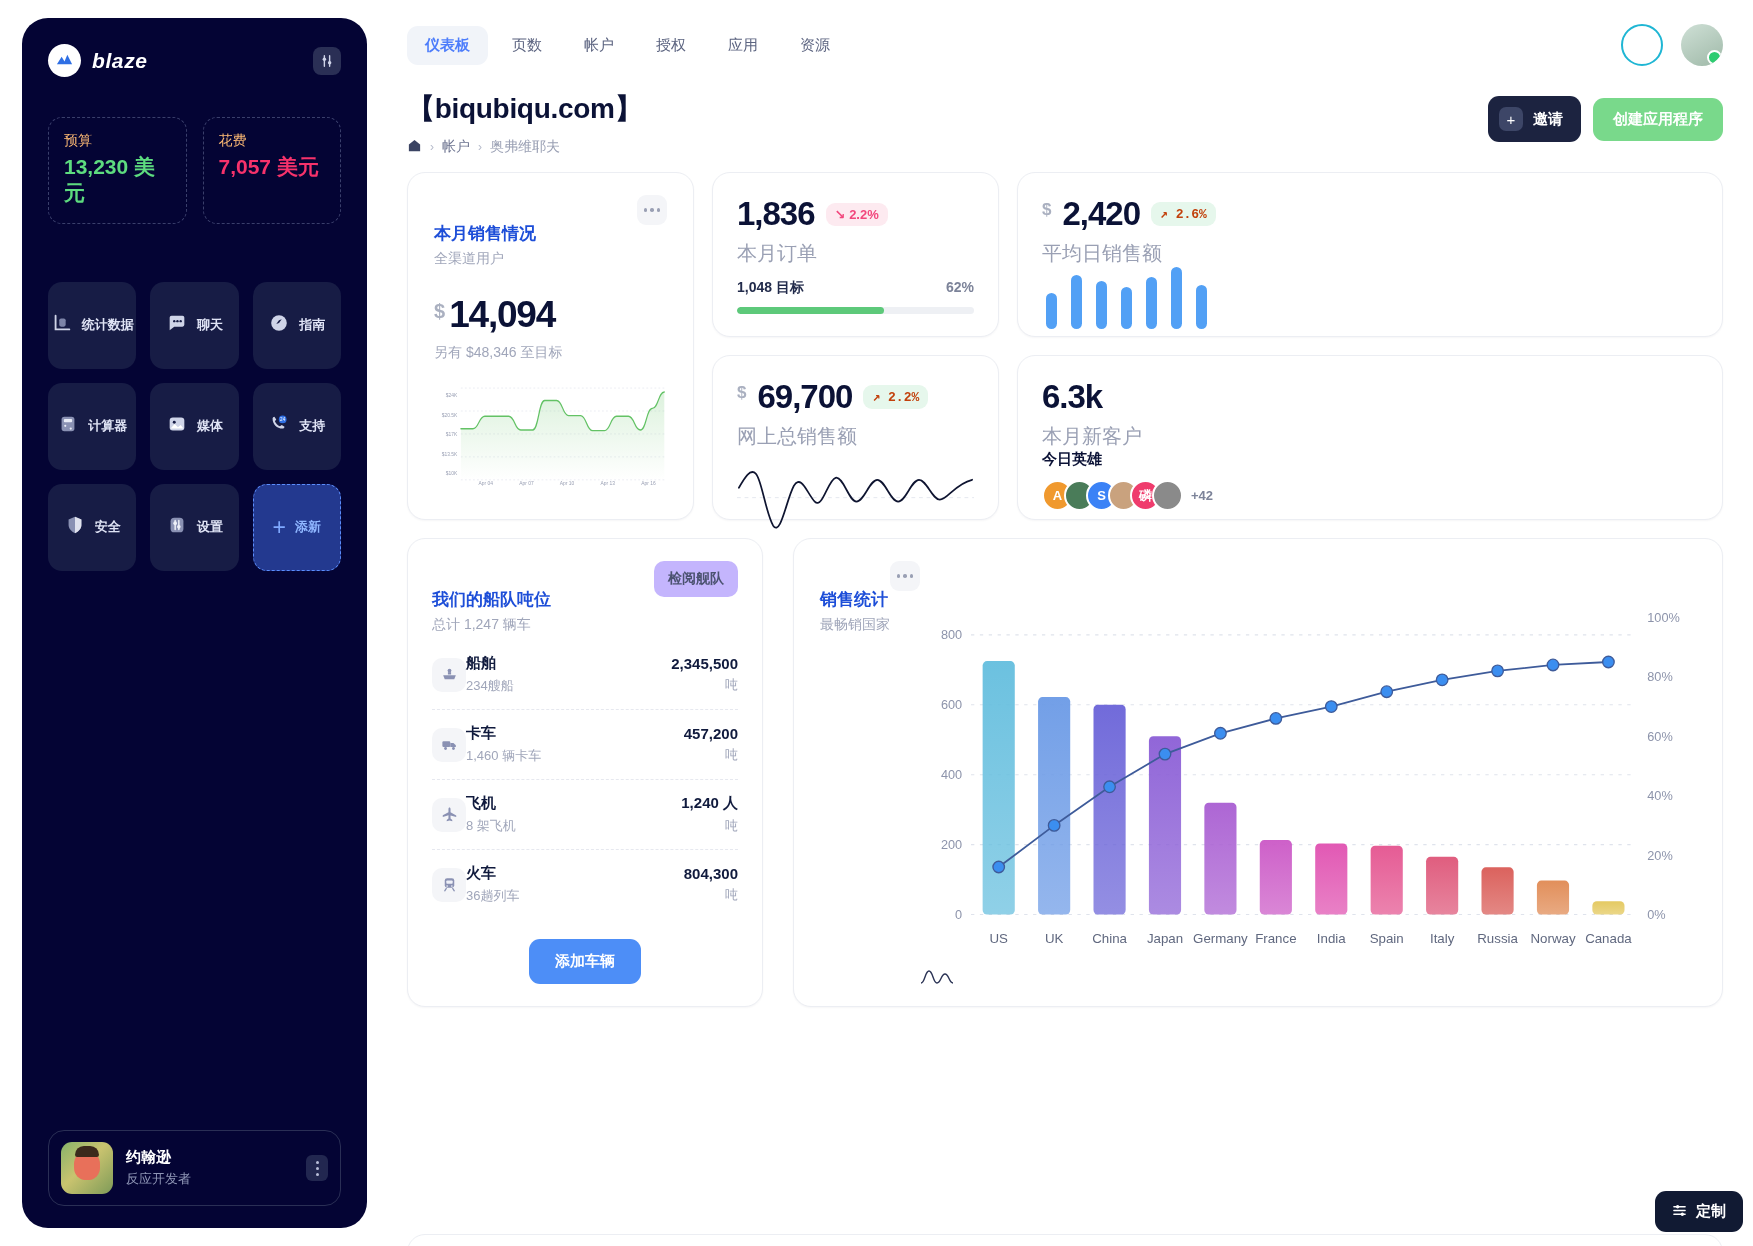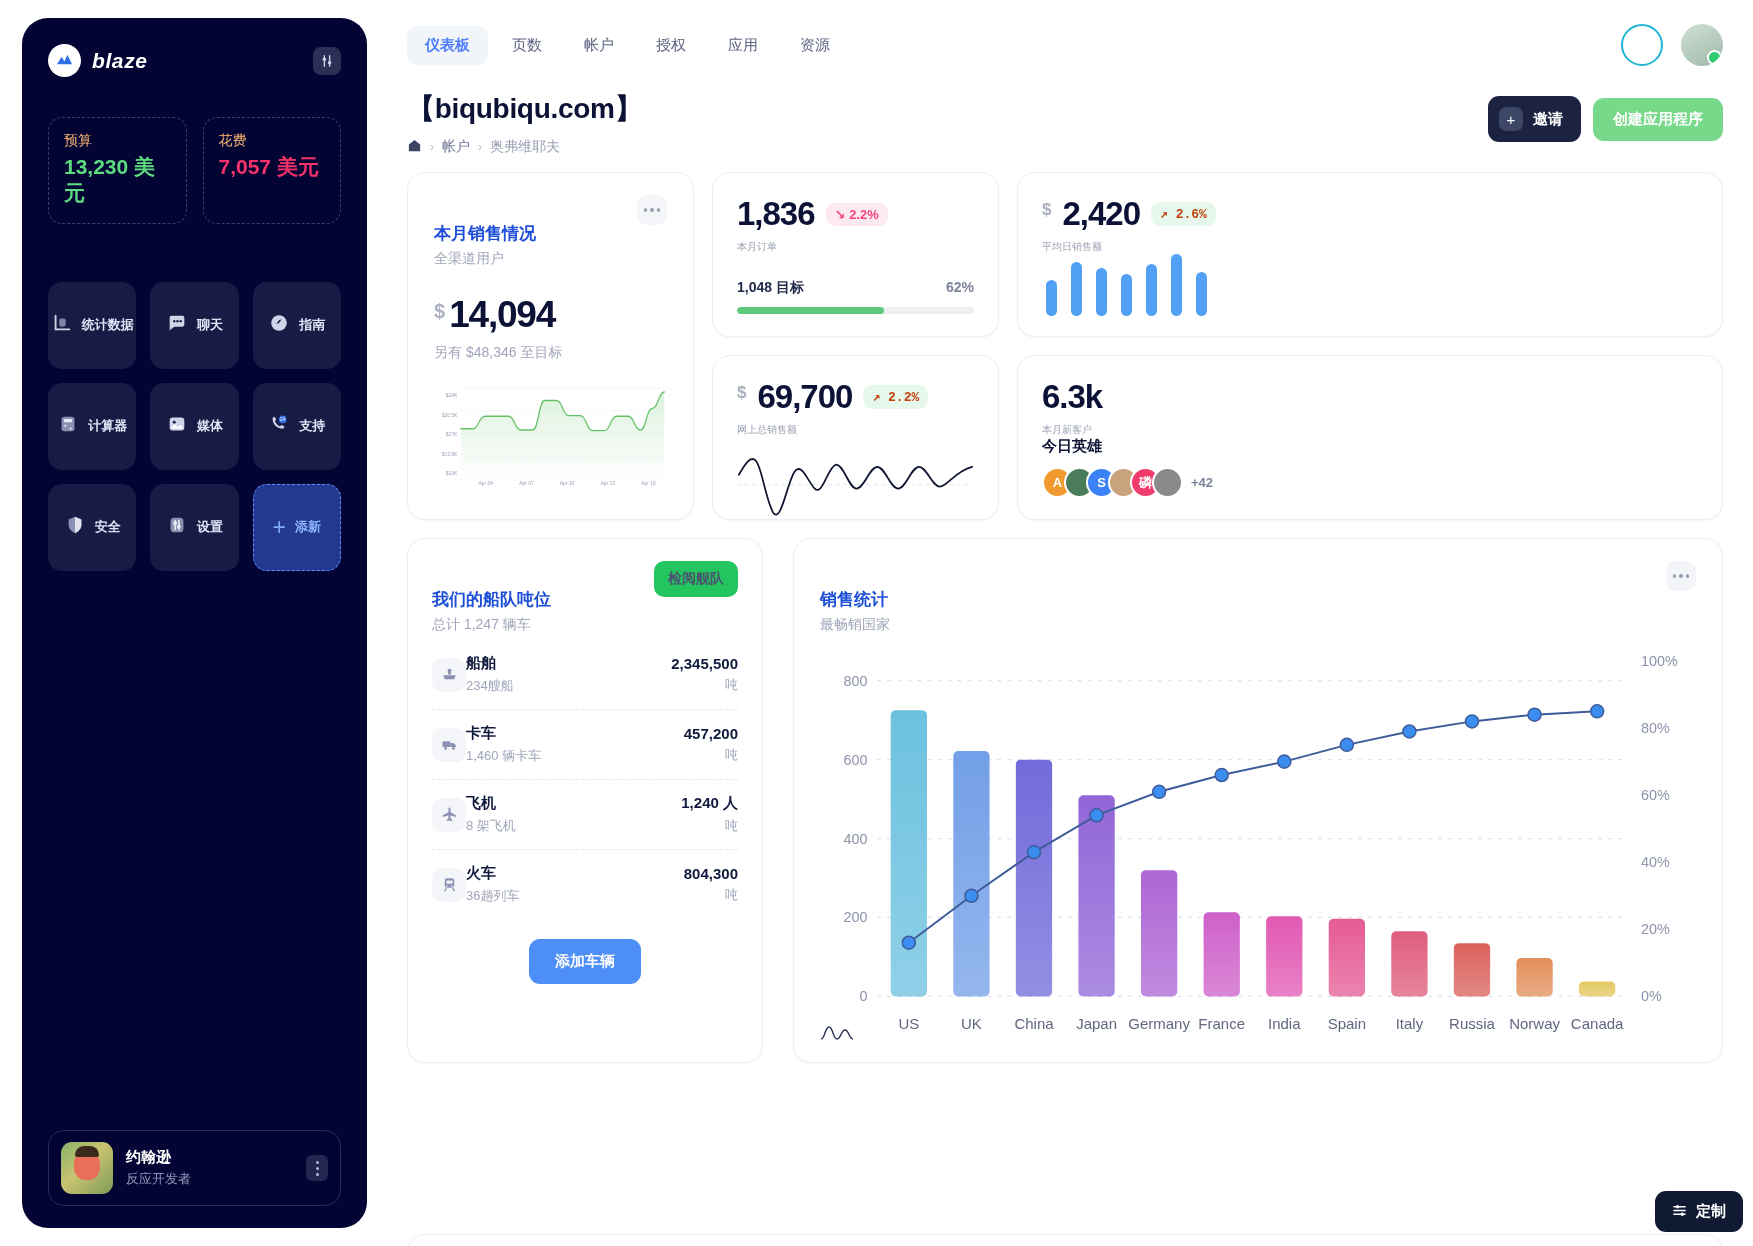--- a/index.html
+++ b/index.html
@@ -147,21 +147,21 @@
     grid-template-rows: 165px 165px;
     gap: 18px;
   }
   .kpi { padding: 22px 24px; display: flex; flex-direction: column; position: relative; }
   .kpi-num-row { display: flex; align-items: center; gap: 11px; }
   .kpi-num { font-size: 33px; font-weight: bold; color: #0b1236; letter-spacing: -1px; }
   .kpi-cur { font-size: 17px; font-weight: bold; color: #aab0c0; align-self: flex-start; margin-top: 5px; }
   .pill { font-size: 13px; font-weight: bold; padding: 4px 9px; border-radius: 9px; white-space: nowrap; }
   .pill-down { background: #fdeaf0; color: #f2477d; }
   .pill-up   { background: #e6f7ec; color: #c2410c; font-family: Liberation Mono, monospace; }
-  .kpi-sub { color: #9aa0b4; font-size: 10px; margin-top: 7px; }
+  .kpi-sub { color: #9aa0b4; font-size: 20px; margin-top: 7px; }
 
   .goal-row { margin-top: auto; display: flex; justify-content: space-between; font-size: 14px; }
   .goal-left { color: #222b4b; font-weight: bold; }
   .goal-right { color: #7c8399; font-weight: bold; }
   .bar-track { height: 7px; border-radius: 4px; background: #eef0f4; margin-top: 10px; overflow: hidden; }
   .bar-fill { height: 100%; border-radius: 4px; background: #5dc97a; }
 
   .mini-bars { margin-top: auto; display: flex; align-items: flex-end; gap: 14px; height: 62px; padding-left: 4px; }
   .mini-bars span { width: 11px; border-radius: 6px; background: #52a0f5; display: block; }
 
@@ -196,21 +196,21 @@
   
   .grid-bottom {
     margin-top: 18px;
     display: grid;
     grid-template-columns: 356px 1fr;
     gap: 30px;
     height: 420px;
   }
   .fleet { padding: 22px 24px 22px 24px; display: flex; flex-direction: column; }
   .btn-ghost {
-    margin-left: auto; background: #22c55e; color: #4b5270; border-radius: 10px;
+    margin-left: auto; background: #c4b5fd; color: #4b5270; border-radius: 10px;
     padding: 9px 14px; font-size: 14px; font-weight: bold; white-space: nowrap;
   }
   .fleet-list { margin-top: 6px; }
   .fleet-row {
     display: flex; align-items: center; padding: 14px 0;
     border-bottom: 1px dashed #e6e8ef;
   }
   .fleet-row:last-child { border-bottom: none; }
   .fleet-ic {
     width: 34px; height: 34px; border-radius: 10px; background: #f4f5f8; flex: 0 0 34px;
@@ -219,21 +219,21 @@
   .fleet-name { font-size: 15px; font-weight: bold; color: #101a3d; }
   .fleet-meta { font-size: 13px; color: #a0a6ba; margin-top: 4px; }
   .fleet-val { margin-left: auto; text-align: right; }
   .fleet-num { font-size: 15px; font-weight: bold; color: #101a3d; }
   .fleet-unit { font-size: 13px; color: #a0a6ba; margin-top: 4px; }
   .btn-blue {
     align-self: center; margin-top: 20px; background: #4d8ef7; color: #fff;
     border-radius: 11px; padding: 13px 26px; font-size: 15px; font-weight: bold;
   }
 
-  .stats-card { padding: 22px 26px 14px 26px; display: flex; flex-direction: column; }
+  .stats-card { padding: 22px 26px 14px 26px; display: flex; flex-direction: row; }
   .chart-area { flex: 1; position: relative; margin-top: 10px; }
 
   .wave-ic { position: absolute; left: 0; bottom: 2px; }
 
   .customize {
     position: absolute; right: 10px; bottom: 14px;
     background: #111a33; color: #fff; border-radius: 11px;
     padding: 11px 17px; display: flex; align-items: center; gap: 9px;
     font-size: 15px; font-weight: bold;
   }

